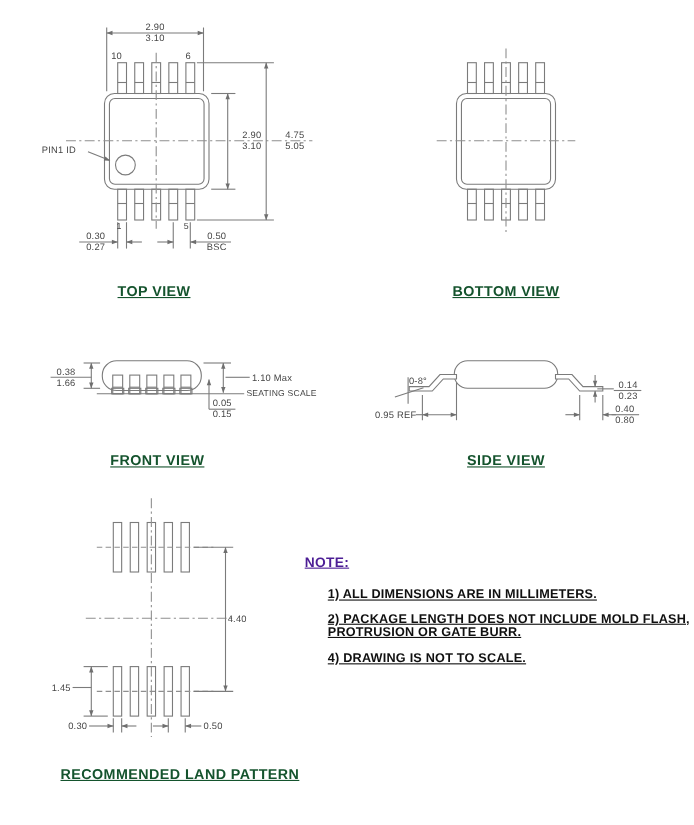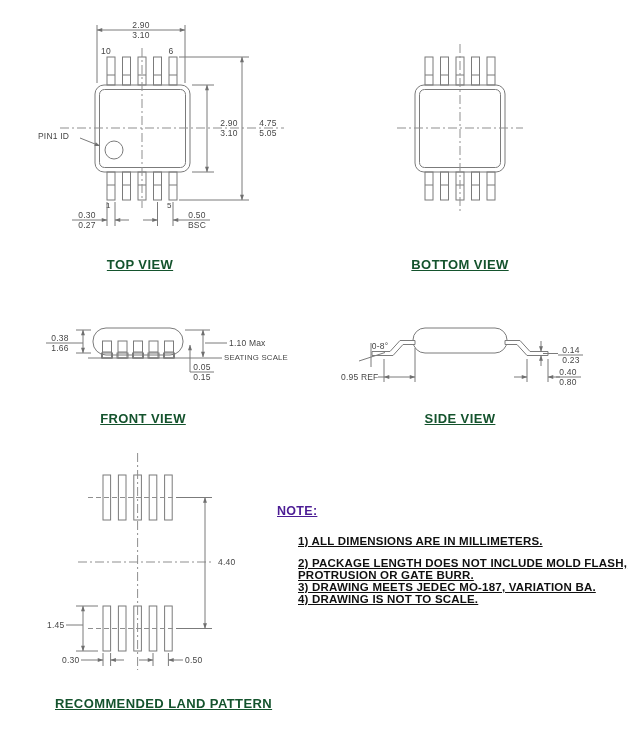--- a/index.html
+++ b/index.html
@@ -276,26 +276,25 @@
 <div class="dim" style="left:341px;top:372px">0.95 REF</div>
 <div class="dim frac" style="left:571px;top:355px">
   <span>0.14</span>
   <span>0.23</span>
 </div>
 <div class="dim frac" style="left:568px;top:377px">
   <span>0.40</span>
   <span>0.80</span>
 </div>
 
-<div class="dim" style="left:218px;top:557px">4.40</div>
+<div class="dim" style="left:207px;top:557px">4.40</div>
 <div class="dim" style="left:47px;top:620px">1.45</div>
 <div class="dim" style="left:62px;top:655px">0.30</div>
 <div class="dim" style="left:185px;top:655px">0.50</div>
 <div class="title" style="left:55px;top:696px">RECOMMENDED LAND PATTERN</div>
 
 <div class="note-head" style="left:277px;top:504px">NOTE:</div>
 <div class="note-line" style="left:277px;top:535px">1) ALL DIMENSIONS ARE IN MILLIMETERS.</div>
 <div class="note-line" style="left:277px;top:557px">2) PACKAGE LENGTH DOES NOT INCLUDE MOLD FLASH,</div>
 <div class="note-line" style="left:277px;top:569px">PROTRUSION OR GATE BURR.</div>
-<div class="note-line" style="left:277px;top:581px">3) DRAWING MEETS JEDEC MO-187, VARIATION BA.</div>
 <div class="note-line" style="left:277px;top:593px">4) DRAWING IS NOT TO SCALE.</div>
 
 </div>
 
 </body></html>

